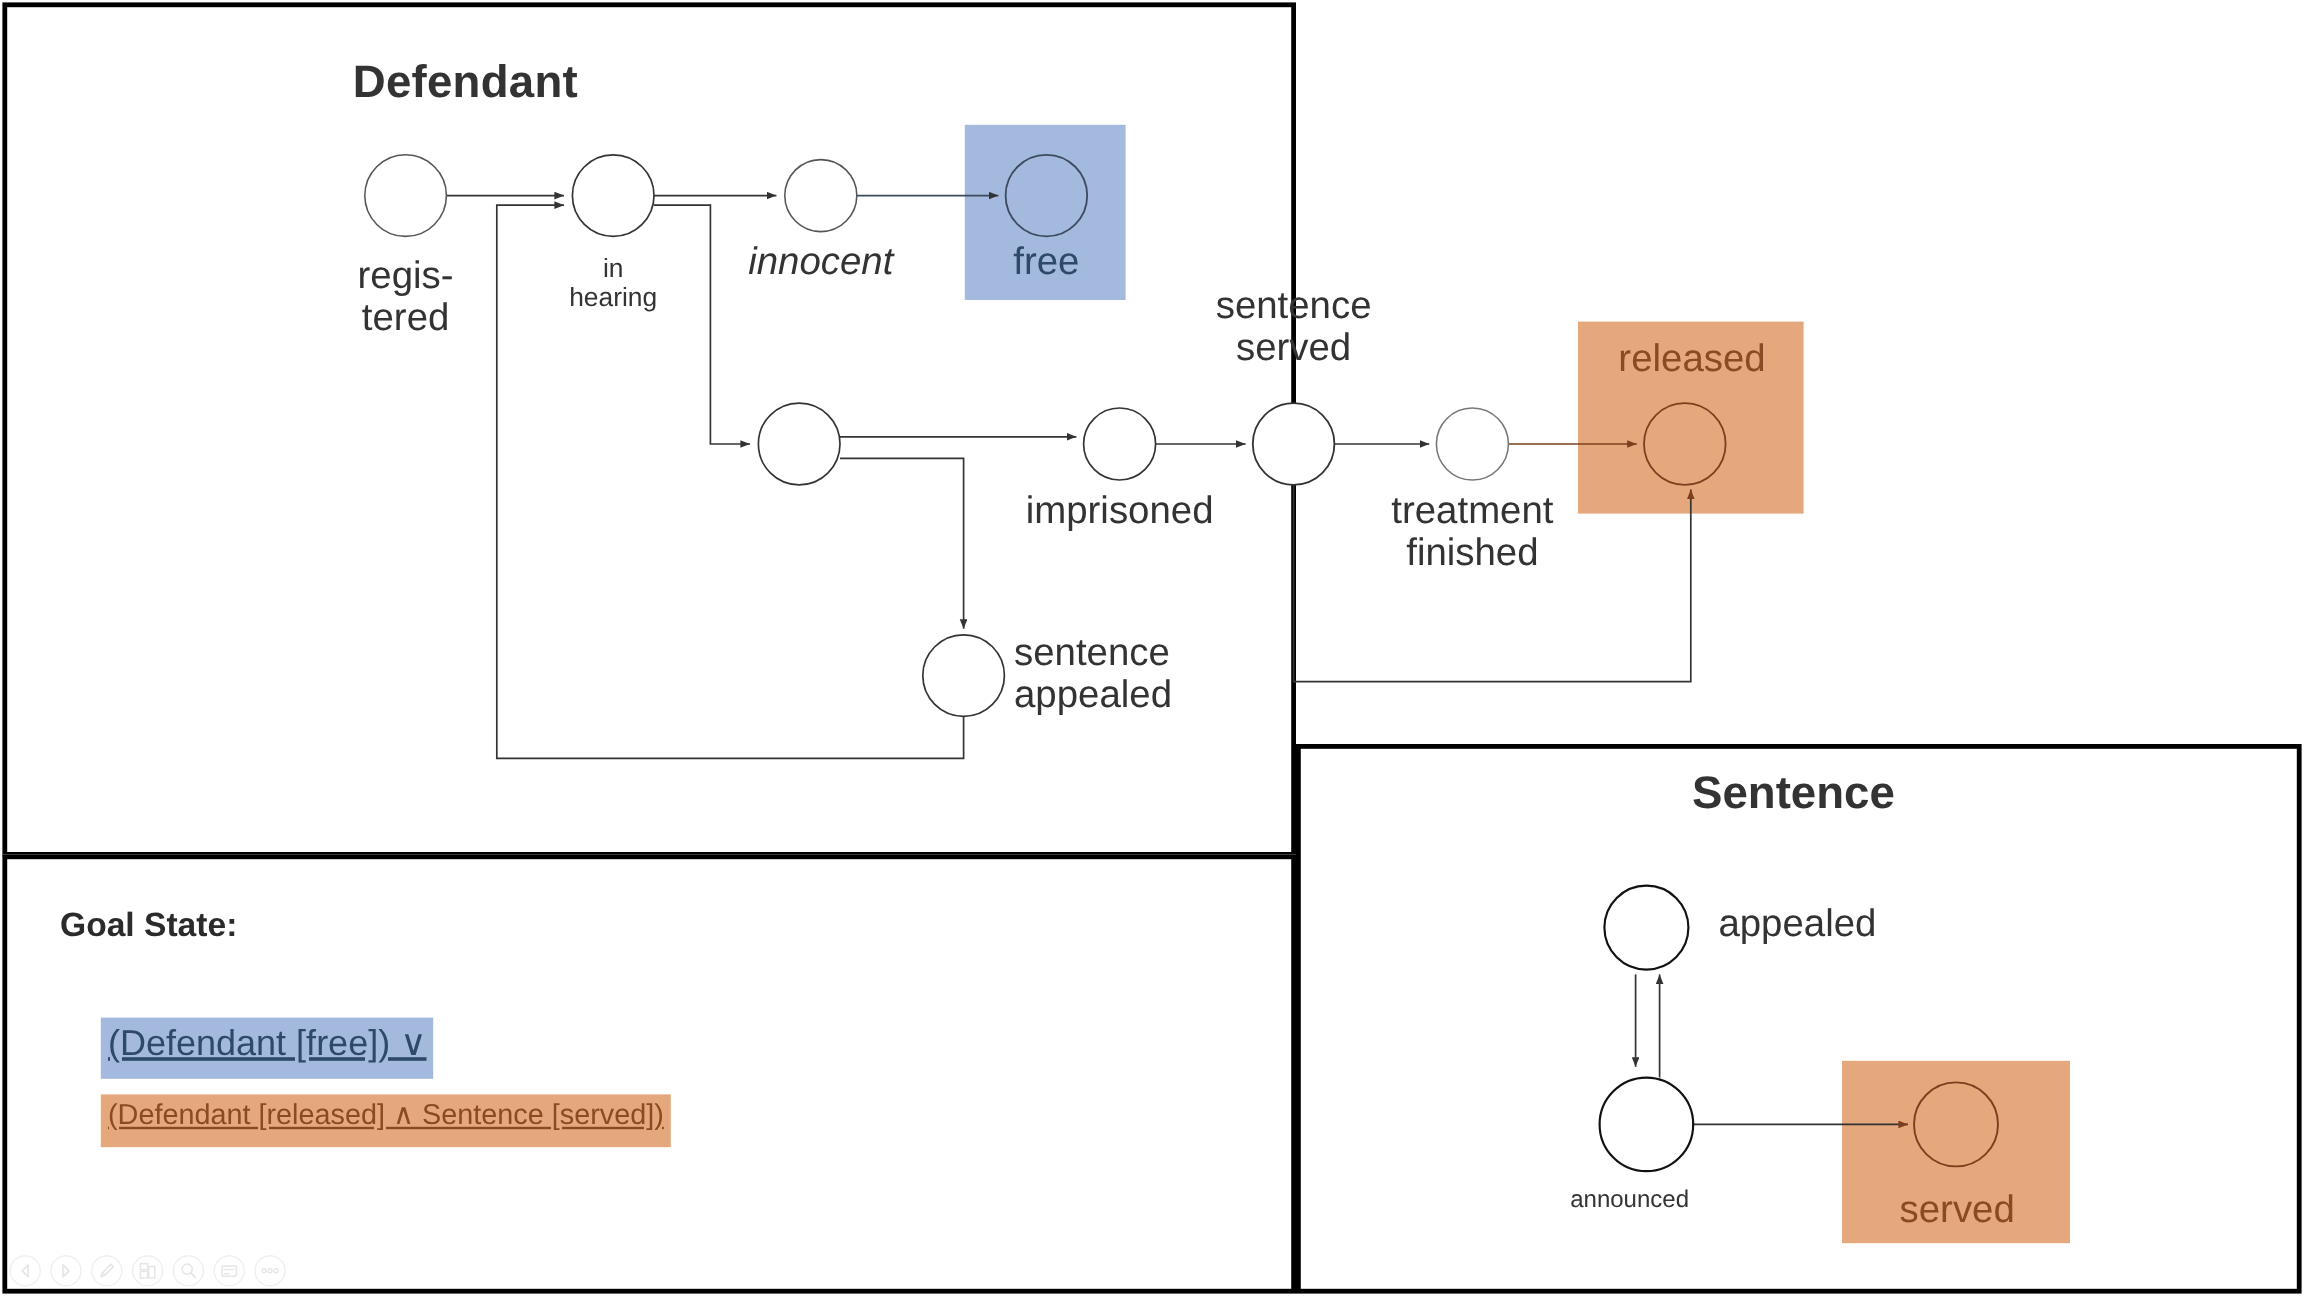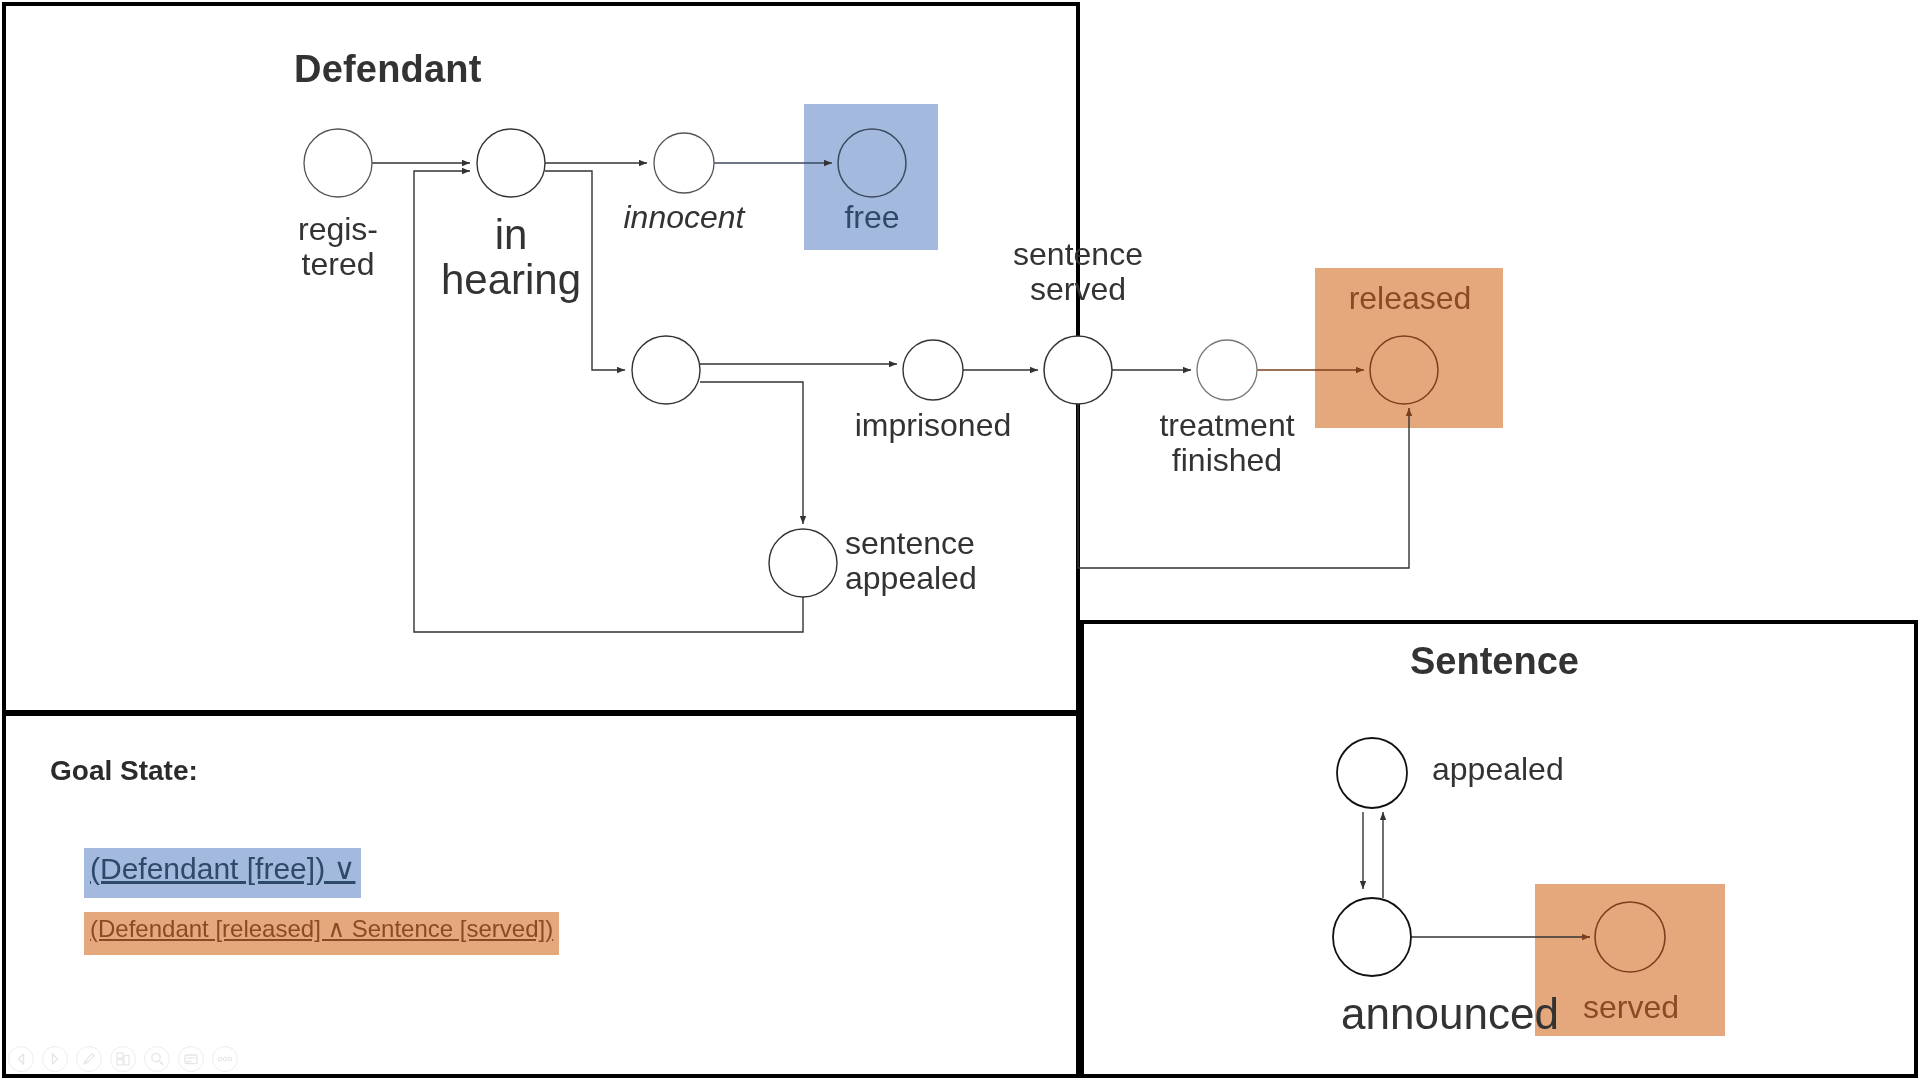--- a/index.html
+++ b/index.html
@@ -104,21 +104,21 @@
       <circle cx="1372" cy="937" r="39" stroke="#111" stroke-width="1.8"></circle>
       <circle cx="1630" cy="937" r="35" stroke="#7c3f1d" stroke-width="1.6" fill="#e5a87c"></circle>
     </g>
   </svg>
 
   <div class="panel-title" style="left:294px;top:48px;font-size:38px;letter-spacing:.2px;">Defendant</div>
 
   <div class="node-label dark" style="left:258px;top:212px;width:160px;font-size:32px;">regis-
 tered</div>
 
-  <div class="node-label dark" style="left:431px;top:212px;width:160px;font-size:42px;">in
+  <div class="node-label dark" style="left:431px;top:212px;width:160px;font-size:22px;">in
 hearing</div>
 
   <div class="node-label dark" style="left:594px;top:200px;width:180px;font-size:32px;font-style:italic;">innocent</div>
 
   <div class="node-label blue" style="left:802px;top:200px;width:140px;font-size:32px;">free</div>
 
 
   <div class="node-label dark" style="left:823px;top:408px;width:220px;font-size:32px;">imprisoned</div>
 
   <div class="node-label dark" style="left:958px;top:237px;width:240px;font-size:32px;">sentence
@@ -135,21 +135,21 @@
   <div class="goal-heading" style="left:50px;top:755px;font-size:28px;">Goal State:</div>
 
   <div class="goal-line blue" style="left:84px;top:848px;font-size:30px;">(Defendant [free]) ∨</div>
 
   <div class="goal-line orange" style="left:84px;top:912px;font-size:24px;">(Defendant [released] ∧ Sentence [served])</div>
 
   <div class="panel-title" style="left:1410px;top:640px;font-size:38px;">Sentence</div>
 
   <div class="node-label dark" style="left:1432px;top:752px;width:220px;font-size:32px;text-align:left;">appealed</div>
 
-  <div class="node-label dark" style="left:1338px;top:990px;width:224px;font-size:44px;">announced</div>
+  <div class="node-label dark" style="left:1246px;top:990px;width:224px;font-size:20px;">announced</div>
 
   <div class="node-label orange" style="left:1545px;top:990px;width:172px;font-size:32px;">served</div>
 
   <div class="toolbar" style="left:8px;top:1046px;">
     <div class="tb-btn" title="previous">
       <svg width="14" height="14" viewBox="0 0 14 14">
           <path d="M9.5,2 L4.5,7 L9.5,12 Z" fill="none" stroke="#e6e6e6" stroke-width="1.4" stroke-linejoin="round"></path>
         </svg>
     </div>
     <div class="tb-btn" title="next">

